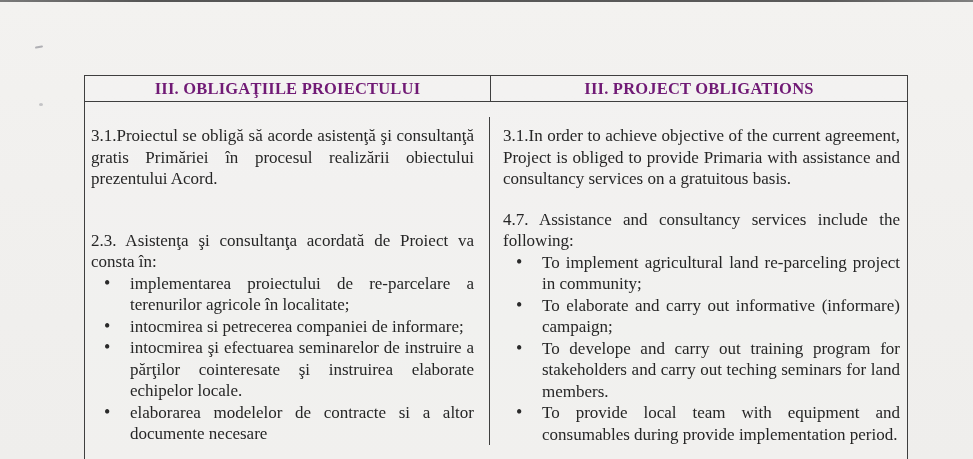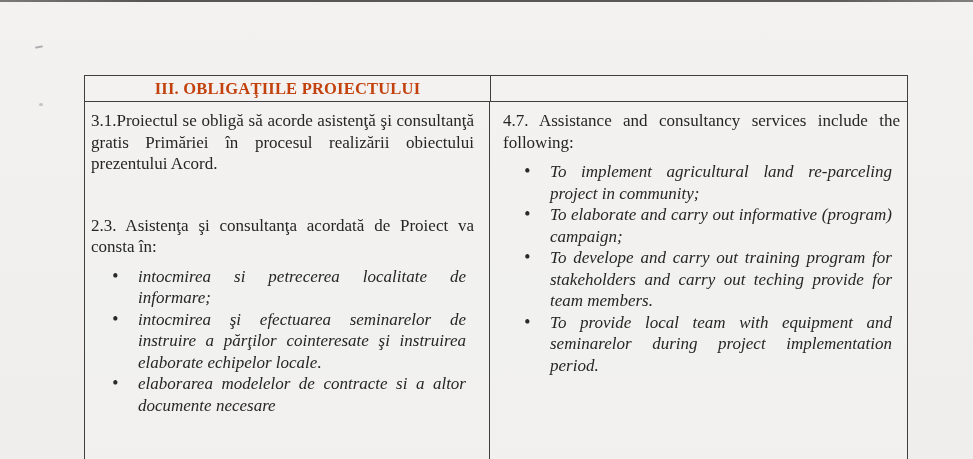--- a/index.html
+++ b/index.html
@@ -56,31 +56,32 @@
     display: flex;
     height: 25px;
     border-bottom: 1px solid #3f3f3f;
     flex: 0 0 auto;
   }
   .header-cell {
     font-weight: bold;
     font-size: 16.5px;
     line-height: 25px;
     text-align: center;
-    color: #c2410c;
+    color: #701a75;
     letter-spacing: 0.2px;
     white-space: nowrap;
     overflow: hidden;
   }
   .header-cell.ro { width: 405px; border-right: 1px solid #3f3f3f; }
   .header-cell.en { flex: 1; }
   .body-row {
     display: flex;
     flex: 1 1 auto;
     overflow: hidden;
+    align-items: center;
   }
   .cell {
     font-size: 17px;
     line-height: 21.5px;
     text-align: justify;
     overflow: hidden;
   }
   .cell.ro {
     width: 405px;
     border-right: 1px solid #3f3f3f;
@@ -90,23 +91,22 @@
   .cell.en {
     flex: 1;
     padding: 8px 7px 0 13px;
     box-sizing: border-box;
   }
   .clause { margin: 0; }
   .cell.ro .clause-31 { margin-bottom: 40px; }
   .cell.en .clause-31 { margin-bottom: 19px; }
   .bullet-list {
     list-style: none;
-    margin: 8px;
+    margin: 0;
     padding: 0;
-    font-style: italic;
   }
   .bullet-list li {
     position: relative;
     padding-left: 39px;
   }
   .bullet-list li::before {
     content: "\2022";
     position: absolute;
     left: 13px;
     top: 0;
@@ -117,38 +117,41 @@
 </head>
 <body>
 
 <div class="scan-edge-top"></div>
 <div class="pencil-mark-1"></div>
 <div class="pencil-mark-2"></div>
 
 <div class="agreement-table">
   <div class="header-row">
     <div class="header-cell ro">III. OBLIGAŢIILE PROIECTULUI</div>
+    <div class="header-cell en">III. PROJECT OBLIGATIONS</div>
   </div>
 
   <div class="body-row">
 
     <div class="cell ro">
       <p class="clause clause-31">3.1.Proiectul se obligă să acorde asistenţă şi consultanţă gratis Primăriei în procesul realizării obiectului prezentului Acord.</p>
       <p class="clause">2.3. Asistenţa şi consultanţa acordată de Proiect va consta în:</p>
       <ul class="bullet-list">
-        <li>intocmirea si petrecerea localitate de informare;</li>
+        <li>implementarea proiectului de re-parcelare a terenurilor agricole în localitate;</li>
+        <li>intocmirea si petrecerea companiei de informare;</li>
         <li>intocmirea şi efectuarea seminarelor de instruire a părţilor cointeresate şi instruirea elaborate echipelor locale.</li>
         <li>elaborarea modelelor de contracte si a altor documente necesare</li>
       </ul>
     </div>
 
     <div class="cell en">
+      <p class="clause clause-31">3.1.In order to achieve objective of the current agreement, Project is obliged to provide Primaria with assistance and consultancy services on a gratuitous basis.</p>
       <p class="clause">4.7. Assistance and consultancy services include the following:</p>
       <ul class="bullet-list">
         <li>To implement agricultural land re-parceling project in community;</li>
-        <li>To elaborate and carry out informative (program) campaign;</li>
-        <li>To develope and carry out training program for stakeholders and carry out teching provide for team members.</li>
-        <li>To provide local team with equipment and seminarelor during project implementation period.</li>
+        <li>To elaborate and carry out informative (informare) campaign;</li>
+        <li>To develope and carry out training program for stakeholders and carry out teching seminars for land members.</li>
+        <li>To provide local team with equipment and consumables during provide implementation period.</li>
       </ul>
     </div>
 
   </div>
 </div>
 
 </body></html>

